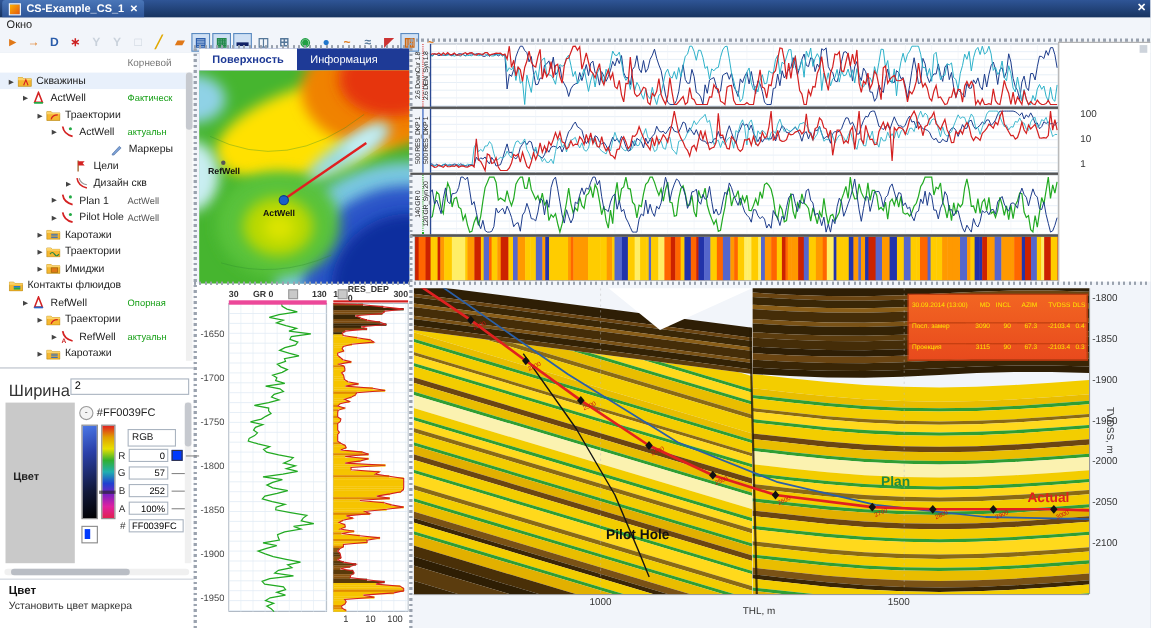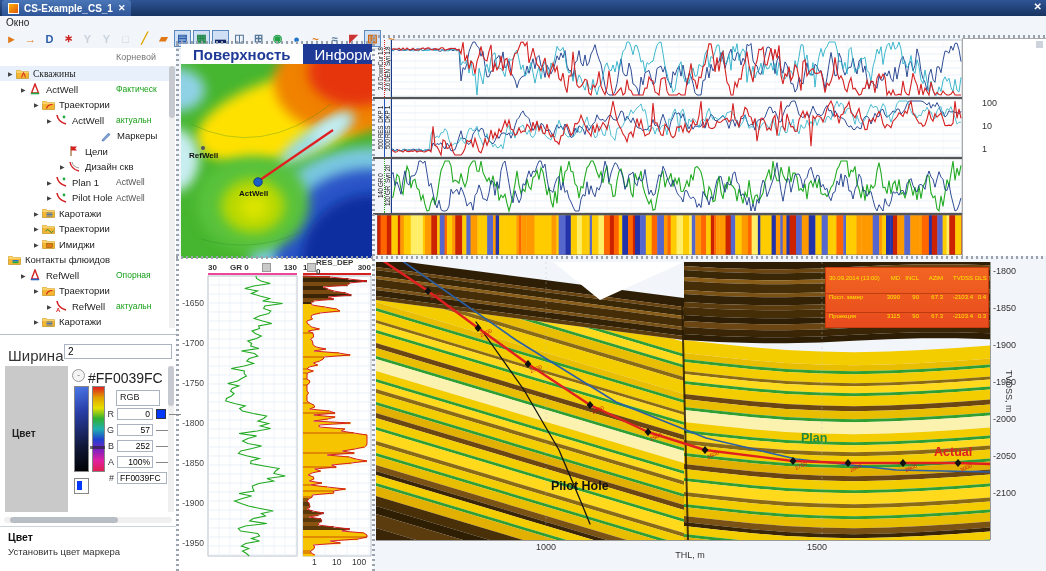--- a/index.html
+++ b/index.html
@@ -31,21 +31,21 @@
   .tval.gray{color:#555;}
   #treescroll{left:169px;top:66px;width:6px;height:262px;background:#f0f0f0;}
   #treethumb{left:169px;top:66px;width:6px;height:52px;background:#c6c9cf;border-radius:3px;}
   
   .propdiv{left:0;top:334px;width:176px;height:1px;background:#b8bec8;}
   #wlabel{left:8px;top:347px;font-size:15px;color:#333;}
   #winput{left:64px;top:344px;width:100px;height:13px;font-size:10px;border:1px solid #aab4c0;padding:0 3px;font-family:"Liberation Sans",sans-serif;}
   #graybox{left:5px;top:366px;width:63px;height:146px;background:#c9c9c9;}
   #colorlabel{left:12px;top:428px;font-size:10px;font-weight:bold;color:#222;}
   #hexbtn{left:72px;top:369px;width:11px;height:11px;border:1px solid #999;border-radius:50%;background:#f4f4f4;font-size:8px;line-height:10px;text-align:center;color:#555;}
-  #hextitle{left:88px;top:370px;font-size:14px;color:#222;}
+  #hextitle{left:88px;top:370px;font-size:10px;color:#222;}
   #pick1{left:74px;top:386px;width:13px;height:84px;background:linear-gradient(160deg,#4a78e8 0%,#2a3fa8 30%,#101838 70%,#000 100%);border:1px solid #888;}
   #pick2{left:92px;top:386px;width:11px;height:84px;background:linear-gradient(#e02020,#e0a000,#e8e000,#30b030,#20b0b0,#2040d0,#8020c0,#e020a0,#e02050);border:1px solid #888;}
   #pick2mark{left:90px;top:446px;width:15px;height:3px;background:#222;opacity:.6;}
   #rgbsel{left:116px;top:390px;width:36px;height:12px;border:1px solid #aab4c0;background:#fff;font-size:9px;padding:1px 3px;color:#222;}
   .chrow{position:absolute;left:106px;height:12px;font-size:9px;color:#333;display:flex;align-items:center;gap:3px;}
   .chrow .ck{width:8px;text-align:right;}
   .chrow input{width:30px;height:10px;border:1px solid #aab4c0;font-size:8.5px;text-align:right;padding:0 2px;font-family:"Liberation Sans",sans-serif;}
   .chrow .dash{width:12px;height:1px;background:#888;}
   .chrow .sw{width:8px;height:8px;border:1px solid #334;}
   #hexrow input{width:44px;text-align:left;}
@@ -53,21 +53,21 @@
   #minisw i{position:absolute;left:2px;top:2px;width:5px;height:9px;}
   #pvscroll{left:168px;top:366px;width:6px;height:146px;background:#f0f0f0;}
   #pvthumb{left:168px;top:366px;width:6px;height:40px;background:#c6c9cf;border-radius:3px;}
   #hscroll{left:4px;top:517px;width:168px;height:6px;background:#f0f0f0;border-radius:3px;}
   #hthumb{left:10px;top:517px;width:108px;height:6px;background:#b9bdc4;border-radius:3px;}
   #helpdiv{left:0;top:526px;width:176px;height:1px;background:#ccd2da;}
   #helptitle{left:8px;top:531px;font-size:10.5px;font-weight:bold;color:#111;}
   #helptext{left:8px;top:546px;font-size:9.5px;color:#333;}
   
   #maptabs{left:181px;top:44px;width:191px;height:20px;background:#1e3a96;display:flex;}
-  .mtab{height:20px;display:flex;align-items:center;padding:0 12px;font-size:15px;}
+  .mtab{height:20px;display:flex;align-items:center;padding:0 12px;font-size:10px;}
   .mtab.on{background:#fff;color:#1e3a96;font-weight:bold;}
   .mtab.off{color:#fff;}
   
   .vlab{position:absolute;width:7px;font-size:6.3px;color:#222;writing-mode:vertical-rl;transform:rotate(180deg);text-align:center;overflow:hidden;letter-spacing:-.3px;line-height:7px;}
   .tsep{position:absolute;left:373px;width:589px;height:2px;background:#555;}
   .scl{position:absolute;left:982px;font-size:9px;color:#333;}
   #logblank{left:962px;top:38px;width:84px;height:217px;background:#fff;border-left:1px solid #aaa;border-top:1px solid #aaa;}
   #grip{left:1036px;top:41px;width:7px;height:7px;background:#cdd3db;}
   
   #btpanel{left:177px;top:258px;width:196px;height:313px;background:#fff;}
@@ -125,21 +125,21 @@
       <span class="tbi" style="color: rgb(85, 119, 153);">≈</span>
       <span class="tbi" style="color: rgb(204, 51, 51);">◤</span>
       <span class="tbi act" style="color: rgb(204, 102, 17);">▥</span>
       <span class="tbi" style="color: rgb(224, 120, 24);">~</span>
     </div>
 
   <div class="abs" id="leftpanel"></div>
   <div class="abs treehdr" style="left:20px;top:68px;">Имя</div>
   <div class="abs treehdr" style="left:116px;top:52px;">Корневой</div>
   <div class="abs" id="treerows">
-      <div class="trow sel" style="top: 66px; padding-left: 8px; font-family: Liberation Serif, serif;">
+      <div class="trow sel" style="top: 66px; padding-left: 8px;">
         <span class="arr">▶</span>
         <span class="ticn">
           <svg viewBox="0 0 13 11" width="13" height="11">
             <path d="M.5 2.5h4l1 1.2h7v6.8H.5z" fill="#f5b731" stroke="#b8860b" stroke-width=".6"></path>
             <path d="M.5 2.5h4l1 1.2h7v1.2H.5z" fill="#fcd36a"></path>
             <path d="M5.5 9.5l2-5 2 5" stroke="#d42222" fill="none"></path>
           </svg>
         </span>
         <span>Скважины</span>
       </div>
@@ -838,21 +838,21 @@
       <rect x="126" y="282" width="27.32574159578649" height="2.2" fill="#f6c400"></rect>
       <rect x="126" y="284" width="37.39131004185165" height="2.2" fill="#f6c400"></rect>
       <rect x="126" y="286" width="10.31140430632703" height="2.2" fill="#f6c400"></rect>
       <rect x="126" y="288" width="11.668377275592754" height="2.2" fill="#f6c400"></rect>
       <rect x="126" y="290" width="10.682699588489092" height="2.2" fill="#f6c400"></rect>
       <rect x="126" y="292" width="7.500361135718078" height="2.2" fill="#e08a00"></rect>
       <rect x="126" y="294" width="8.128638193467507" height="2.2" fill="#e08a00"></rect>
       <rect x="126" y="296" width="11.792269307550596" height="2.2" fill="#f6c400"></rect>
       <path d="M126,18L153.0,19L171.5,21L190.0,23L172.8,25L170.7,27L146.1,29L150.7,31L156.6,33L168.6,35L174.3,37L151.5,39L156.7,41L136.9,43L134.2,45L135.0,47L147.6,49L159.6,51L162.9,53L143.0,55L135.1,57L134.0,59L135.5,61L130.0,63L130.0,65L132.3,67L134.7,69L142.4,71L131.1,73L135.9,75L136.5,77L136.5,79L133.5,81L135.3,83L135.8,85L136.1,87L139.2,89L148.9,91L137.0,93L161.9,95L173.2,97L147.2,99L146.2,101L142.6,103L136.3,105L140.7,107L132.2,109L130.0,111L136.3,113L130.4,115L130.0,117L130.0,119L130.0,121L132.9,123L132.4,125L130.0,127L130.0,129L130.0,131L130.0,133L131.5,135L130.0,137L130.0,139L130.0,141L130.0,143L132.7,145L136.8,147L137.7,149L132.7,151L152.4,153L158.1,155L136.8,157L158.1,159L150.7,161L136.8,163L173.4,165L142.1,167L142.2,169L167.9,171L164.2,173L176.8,175L190.0,177L190.0,179L190.0,181L190.0,183L190.0,185L189.8,187L187.5,189L177.6,191L165.5,193L177.3,195L150.2,197L172.2,199L178.8,201L190.0,203L174.5,205L154.7,207L159.2,209L137.8,211L143.6,213L134.8,215L131.1,217L136.5,219L136.9,221L132.3,223L145.0,225L133.5,227L150.1,229L168.5,231L156.5,233L156.8,235L135.2,237L135.2,239L131.8,241L130.0,243L132.1,245L132.6,247L133.1,249L130.0,251L135.5,253L146.7,255L141.5,257L132.5,259L144.0,261L144.9,263L141.8,265L141.4,267L156.6,269L172.7,271L164.8,273L186.9,275L190.0,277L190.0,279L181.1,281L153.3,283L163.4,285L136.3,287L137.7,289L136.7,291L133.5,293L134.1,295L137.8,297" fill="none" stroke="#d42020" stroke-width="1"></path>
     </svg>
-  <div class="thdr" style="left:208px;top:261px;width:89px;border-bottom:2px solid #ec4899;">
+  <div class="thdr" style="left:208px;top:261px;width:89px;border-bottom:4px solid #ec4899;">
     <span>30</span>
     <span>GR 0</span>
     <span class="mini"></span>
     <span>130</span>
   </div>
   <div class="thdr" style="left:303px;top:261px;width:68px;border-bottom:2px solid #d42020;">
     <span>1</span>
     <span class="mini"></span>
     <span>RES_DEP 0</span>
     <span>300</span>

